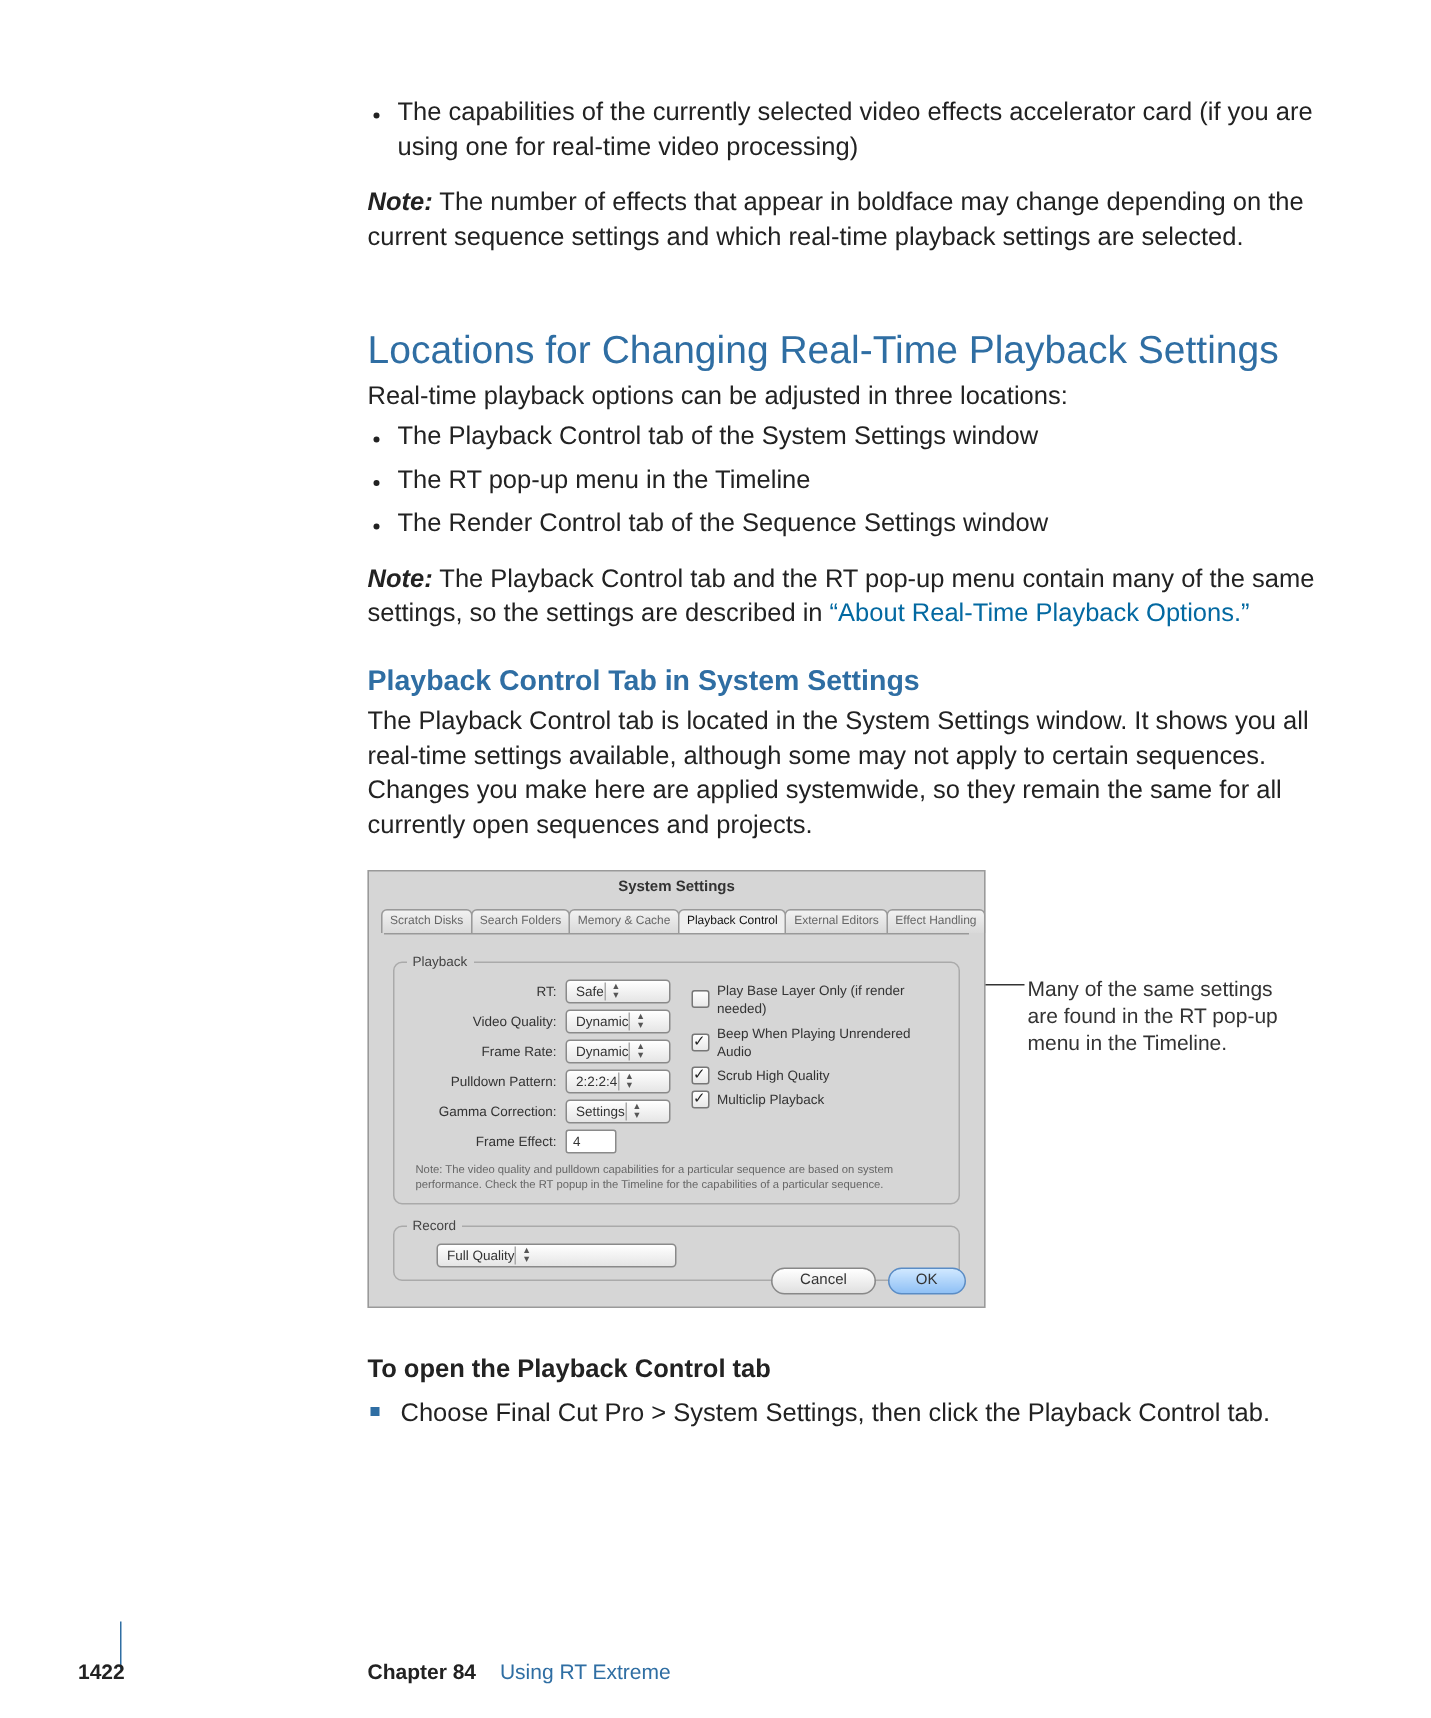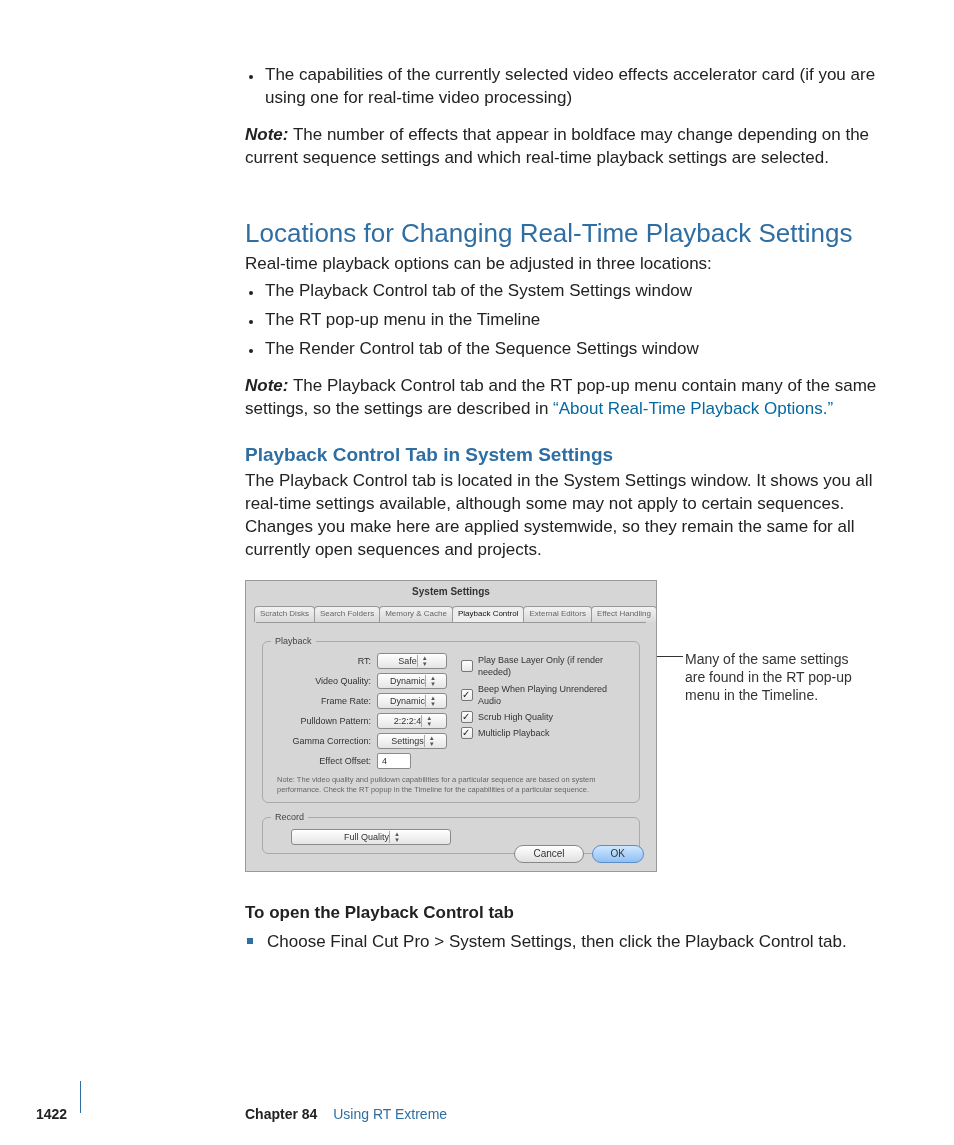--- a/index.html
+++ b/index.html
@@ -128,21 +128,21 @@
     font-size: 9px;
   }
   .row .lbl {
     width: 100px;
     text-align: right;
     padding-right: 6px;
   }
   .sel {
     display: inline-flex;
     align-items: center;
-    justify-content: center;
+    justify-content: flex-start;
     background: linear-gradient(#ffffff, #e5e5e5);
     border: 1px solid #8a8a8a;
     border-radius: 3px;
     height: 14px;
     padding: 0 2px 0 6px;
     font-size: 9px;
     box-shadow: inset 0 1px 0 rgba(255,255,255,0.7);
   }
   .sel .arrows {
     width: 10px;
@@ -264,21 +264,21 @@
   }
   .footer {
     position: absolute;
     left: 0;
     bottom: 40px;
     width: 100%;
     font-size: 14px;
   }
   .footer .pnum {
     position: absolute;
-    left: 36px;
+    left: 52px;
     font-weight: 600;
   }
   .footer .chap {
     position: absolute;
     left: 245px;
     text-align: right;
   }
   .footer .chap .cn {
     font-weight: 600;
   }
@@ -371,21 +371,21 @@
                   </span>
                 </div>
                 <div class="row">
                   <span class="lbl">Gamma Correction:</span>
                   <span class="sel" style="width:60px">
                     <span>Settings</span>
                     <span class="arrows">▴<br>▾</span>
                   </span>
                 </div>
                 <div class="row">
-                  <span class="lbl">Effect Offset:</span>
+                  <span class="lbl">Frame Effect:</span>
                   <span class="num-in">4</span>
                 </div>
               </div>
               <div class="right">
                 <div class="cb-row">
                     <span class="cb"></span>
                     <span>Play Base Layer Only (if render needed)</span>
                   </div>
                 <div class="cb-row">
                     <span class="cb checked"></span>

